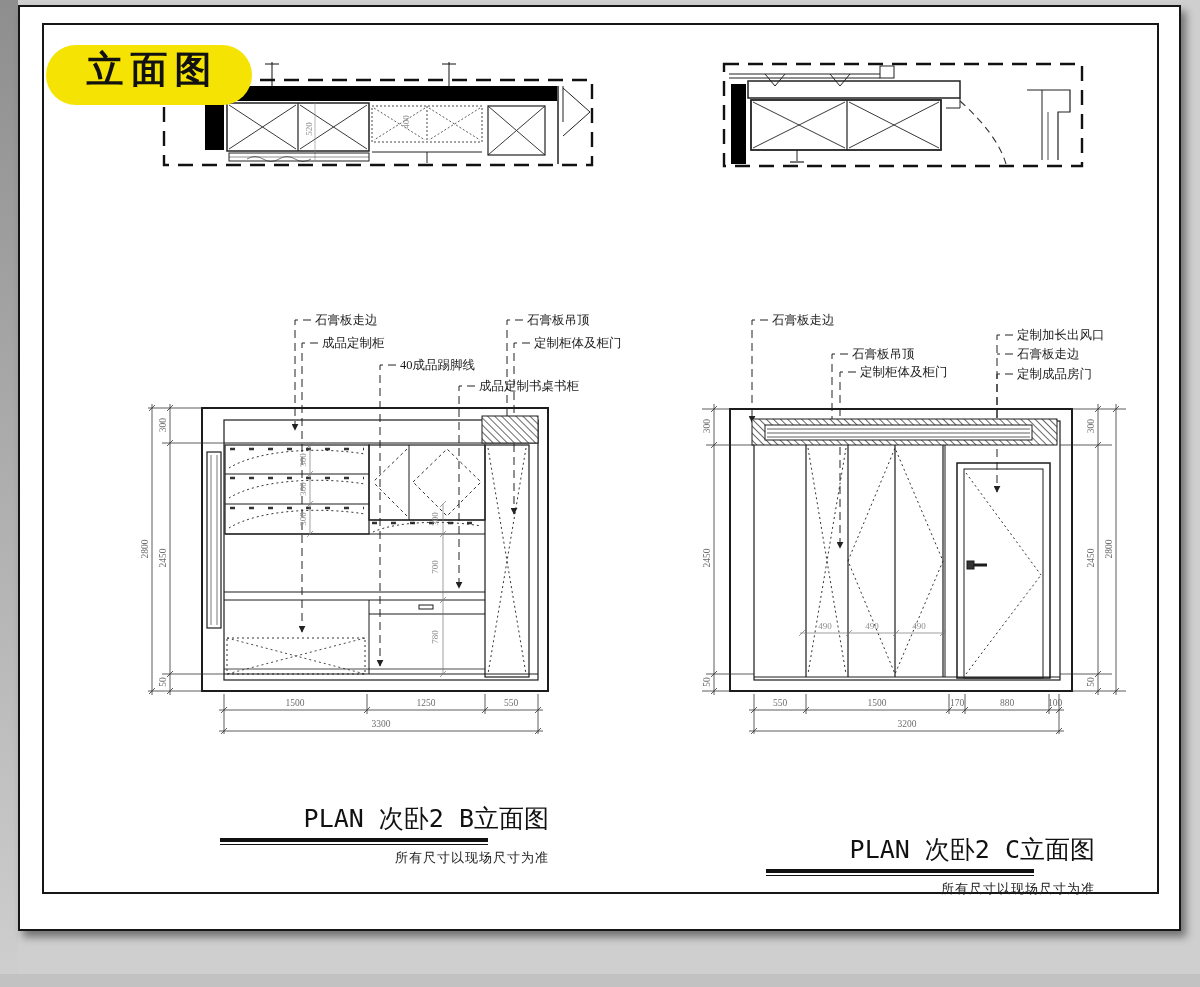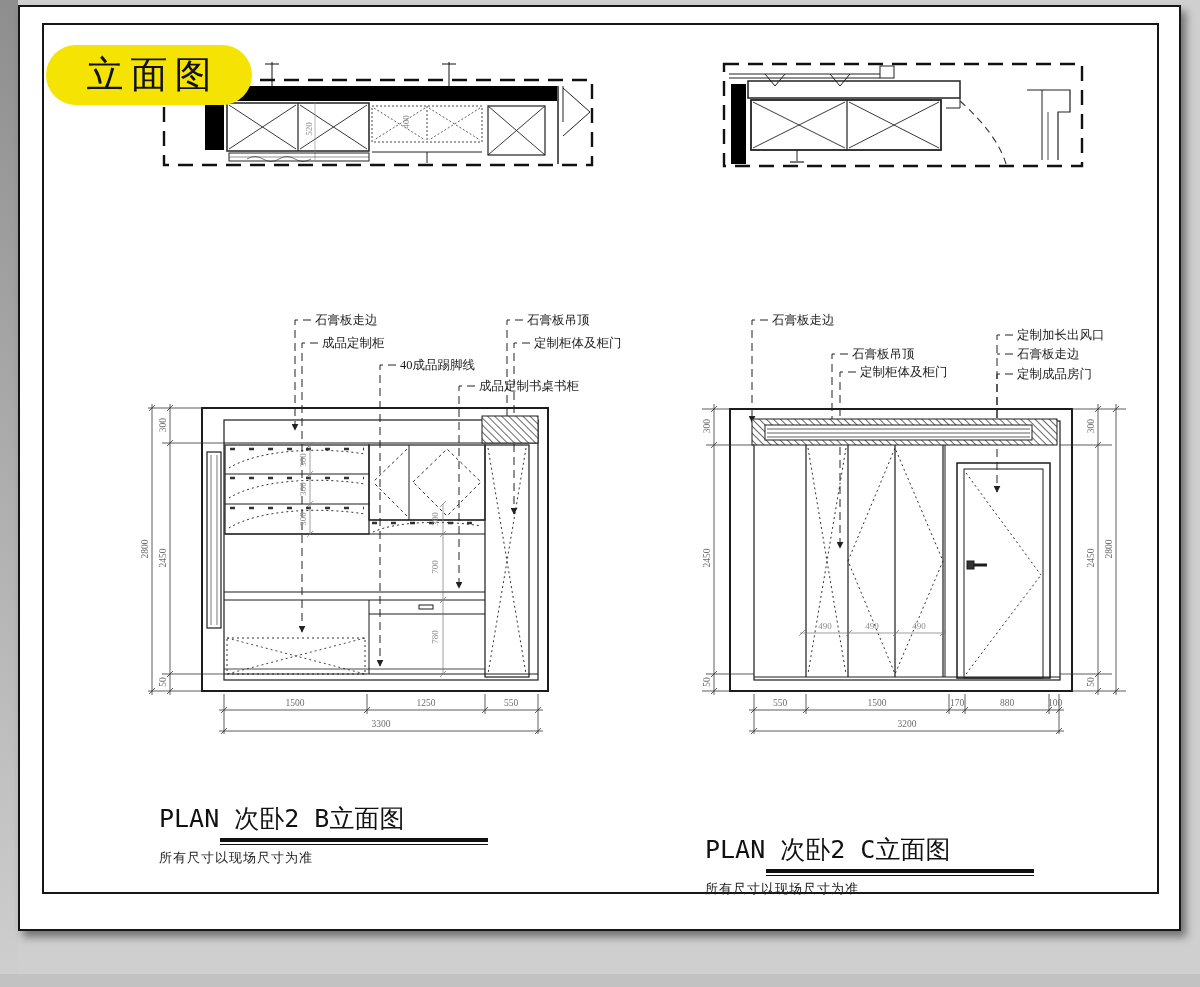--- a/index.html
+++ b/index.html
@@ -5,24 +5,24 @@
   *{margin:0;padding:0;box-sizing:border-box}
   html,body{width:1200px;height:987px;overflow:hidden}
   body{position:relative;background:#cfcfcf;font-family:"Liberation Sans",sans-serif}
   .canvas-left{position:absolute;left:0;top:0;width:18px;height:987px;
     background:linear-gradient(#8e8e8e,#cfcfcf)}
   .bottom-band{position:absolute;left:0;top:974px;width:1200px;height:13px;background:#c2c2c2}
   .sheet{position:absolute;left:18px;top:5px;width:1163px;height:926px;background:#fff;
     border:2px solid #161616;box-shadow:5px 6px 8px rgba(0,0,0,.45)}
   .sheet-frame{position:absolute;left:22px;top:16px;width:1117px;height:871px;border:2px solid #161616}
   .badge{position:absolute;left:26px;top:38px;width:206px;height:60px;background:#F5E303;
-    border-radius:30px;display:flex;align-items:center;justify-content:center;
-    font-size:37px;font-weight:400;letter-spacing:7px;color:#111;z-index:5;padding-left:7px}
+    border-radius:30px;display:flex;justify-content:center;
+    font-size:37px;font-weight:700;letter-spacing:7px;color:#111;z-index:5;padding-left:7px}
   svg{position:absolute;overflow:visible}
-  .title-block{position:absolute;text-align:left}
+  .title-block{position:absolute;text-align:right}
   .dwg-title{font-family:"DejaVu Sans Mono","Liberation Mono",monospace;font-size:25px;color:#111;white-space:nowrap}
   .title-rule{width:268px;margin:3px auto 4px;border-top:4px solid #111;border-bottom:1px solid #111;height:7px}
   .dwg-note{font-family:Liberation Serif, serif;font-size:13px;color:#222;letter-spacing:1px}
   text{font-family:"Liberation Serif",serif}
   .co{font-size:12.5px;fill:#1a1a1a}
   .dm{font-size:9.5px;fill:#6e6e6e}
   .dmg{font-size:9px;fill:#8f8f8f}
 </style>
 </head>
 <body>

